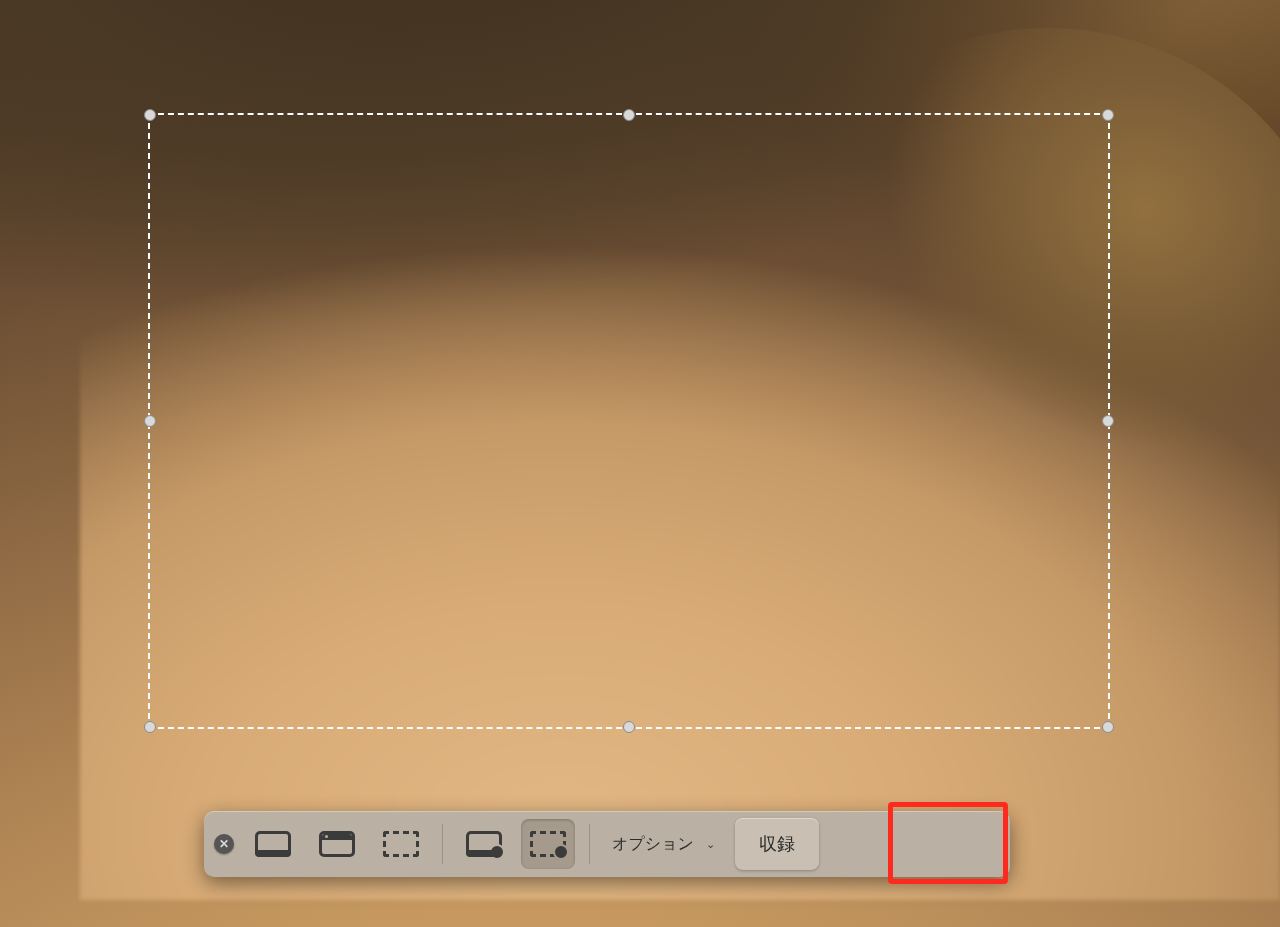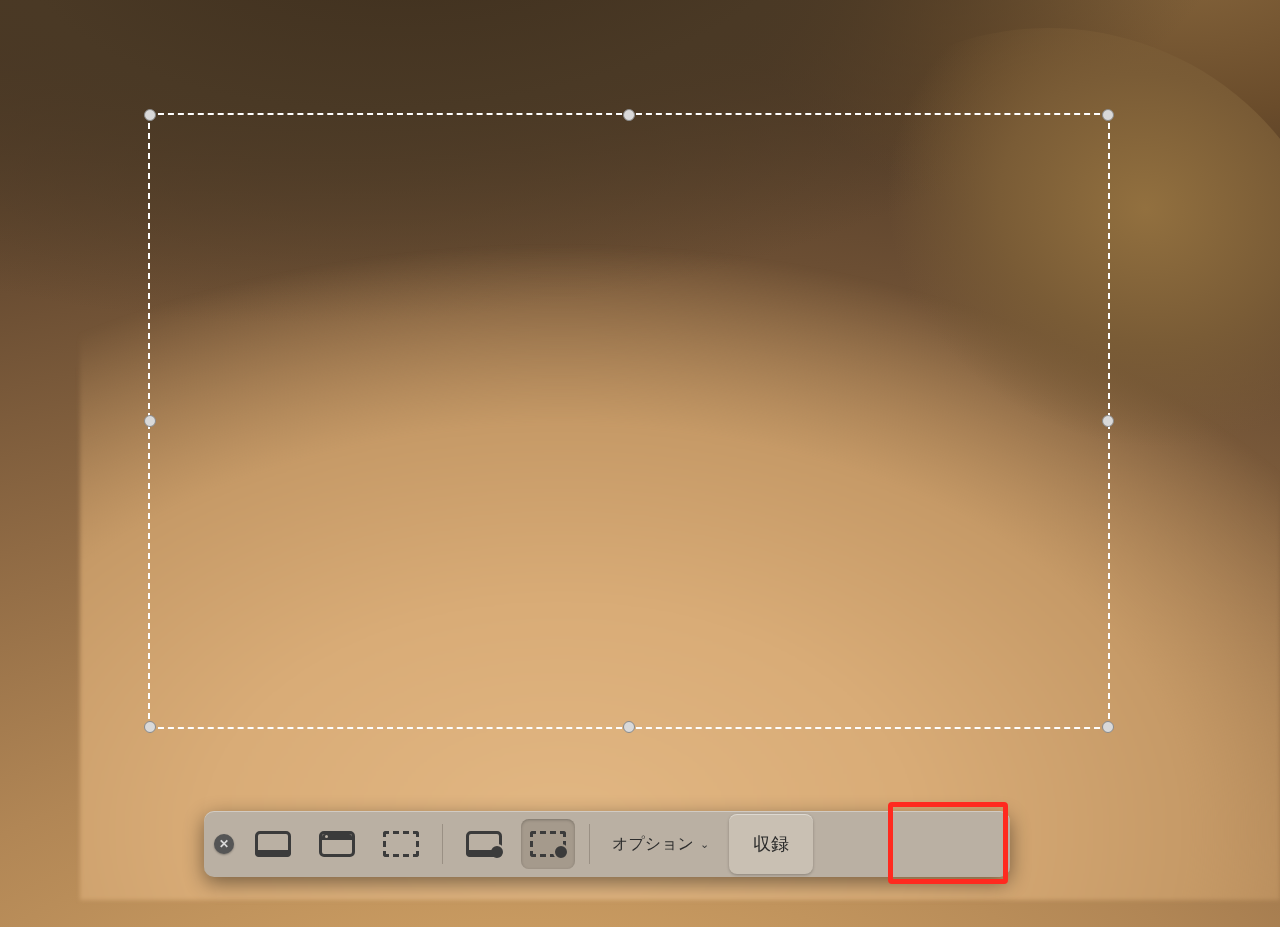--- a/index.html
+++ b/index.html
@@ -89,25 +89,25 @@
     width: 1px; height: 40px;
     background: #9a9084;
     margin: 0 14px;
   }
   .options {
     display: flex; align-items: center;
     color: #2d2d2d;
     font-size: 16px;
     cursor: pointer;
     padding: 0 8px;
-    gap: 6px;
+    gap: 12px;
   }
   .options .chev { font-size: 11px; color:#3b3b3b; }
   .record-btn {
-    height: 60px;
+    height: 52px;
     padding: 0 24px;
     margin-left: 12px;
     background: #c9c0b3;
     border-radius: 8px;
     box-shadow: 0 1px 0 rgba(255,255,255,0.4) inset, 0 1px 3px rgba(0,0,0,0.25);
     display: flex; align-items: center; justify-content: center;
     font-size: 18px;
     color: #2b2b2b;
     cursor: pointer;
   }

